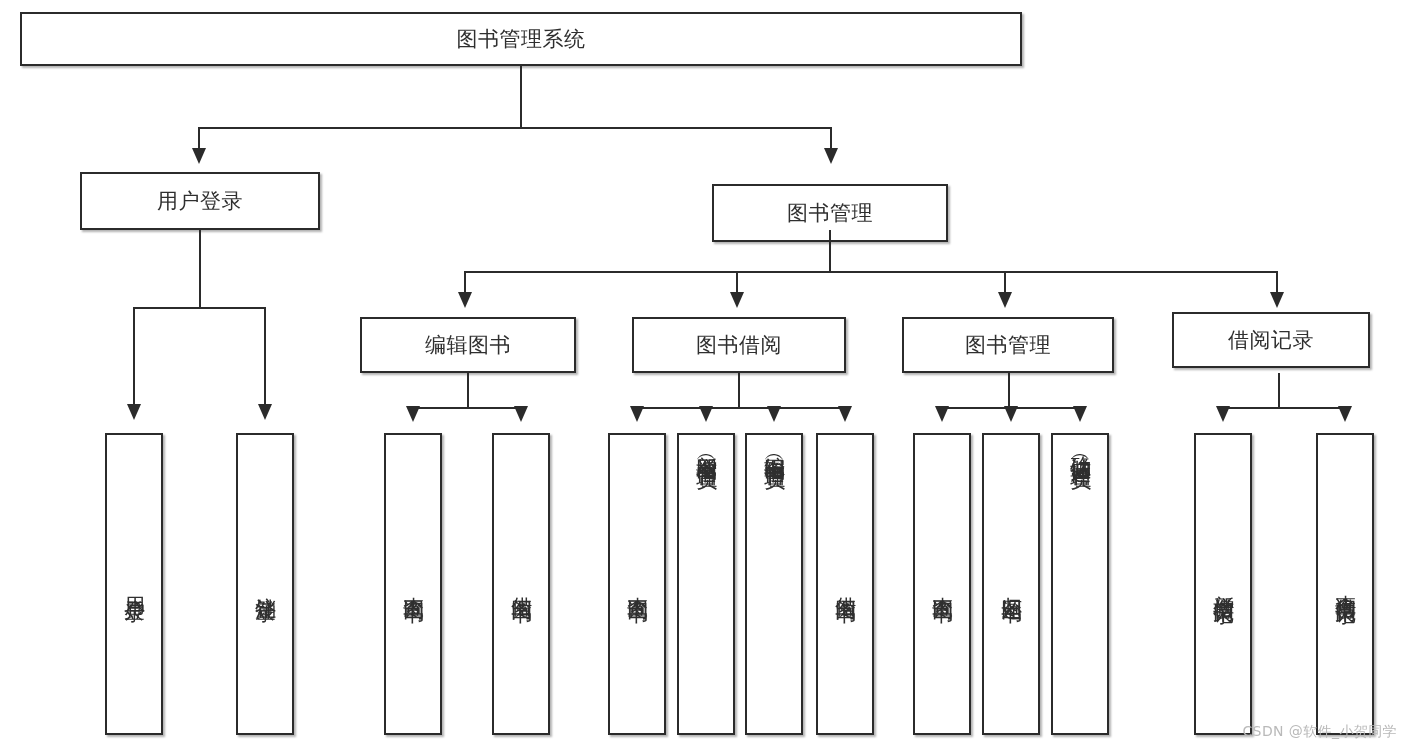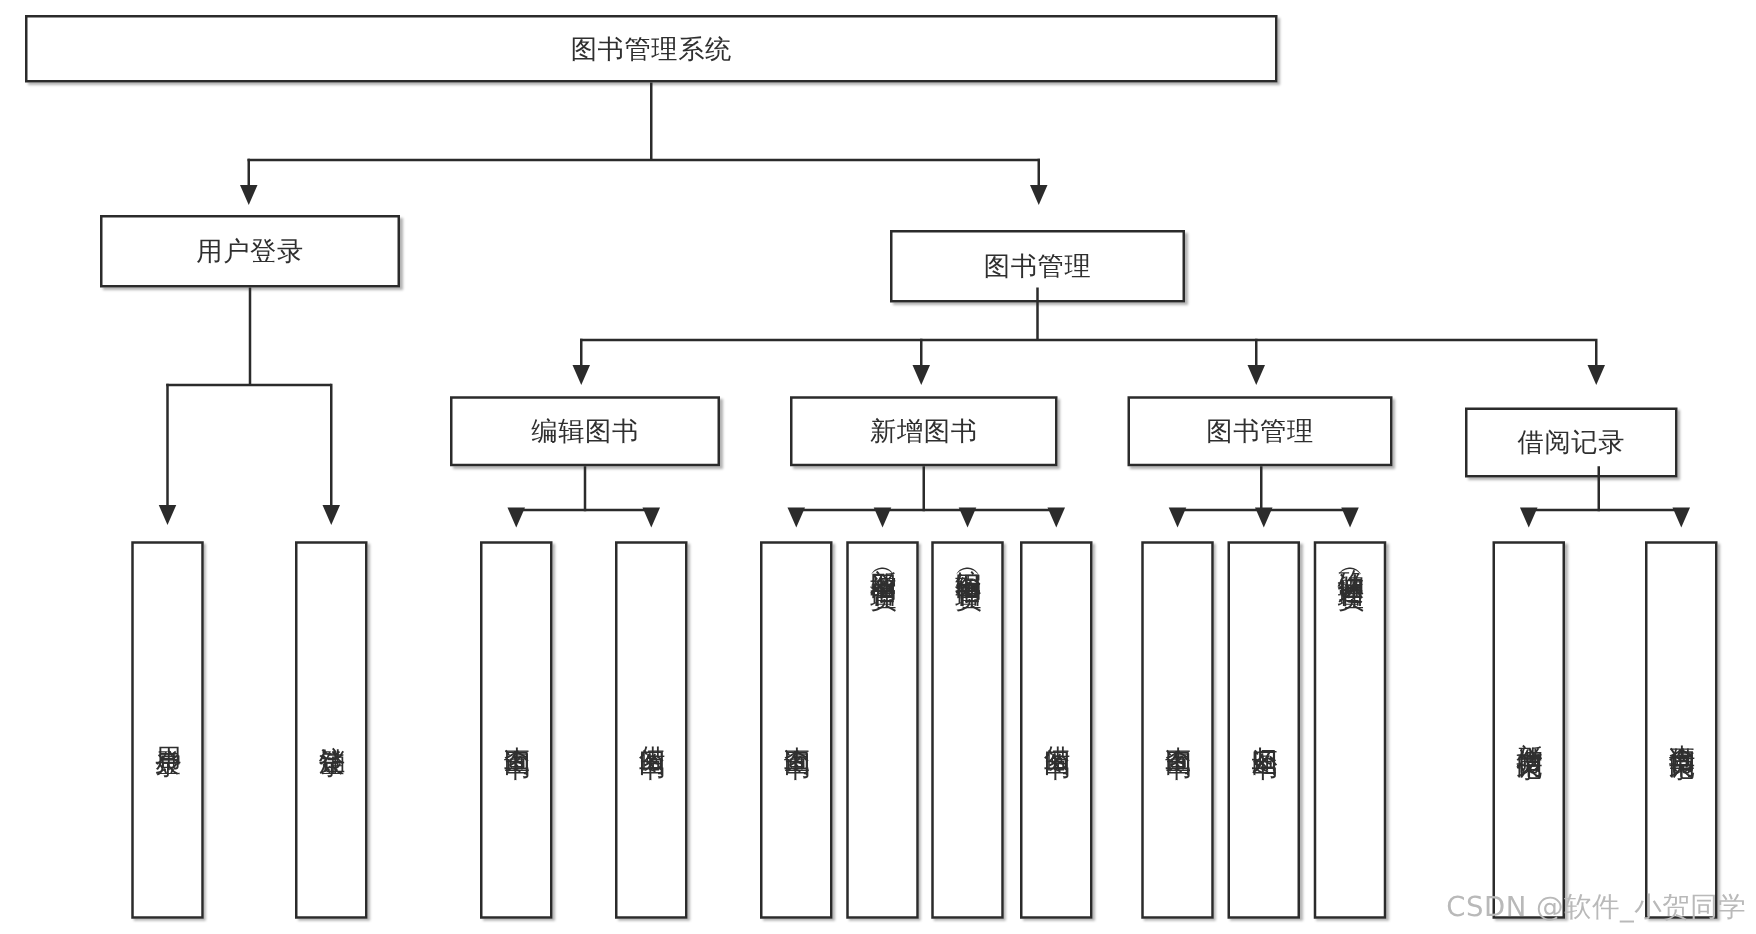--- a/index.html
+++ b/index.html
@@ -62,21 +62,21 @@
     width: 0; height: 0;
     border-left: 7px solid transparent;
     border-right: 7px solid transparent;
     border-top: 16px solid #2b2b2b;
   }
   
   #watermark {
     position: absolute;
     right: 8px;
     bottom: 6px;
-    font-size: 22px;
+    font-size: 14px;
     color: #b9b9b9;
     letter-spacing: 0.4px;
     white-space: nowrap;
     font-family: "DejaVu Sans", "Liberation Sans", sans-serif;
   }
 </style>
 </head>
 <body>
 
 <div id="canvas">
@@ -114,26 +114,26 @@
   <div class="ln v" style="left:1276px; top:271px; height:22px;"></div>
   <div class="arrow" style="left:458px; top:292px;"></div>
   <div class="arrow" style="left:730px; top:292px;"></div>
   <div class="arrow" style="left:998px; top:292px;"></div>
   <div class="arrow" style="left:1270px; top:292px;"></div>
 
   <div class="node" style="left:360px; top:317px; width:216px; height:56px;">
     <span class="label">编辑图书</span>
   </div>
   <div class="node" style="left:632px; top:317px; width:214px; height:56px;">
-    <span class="label">新增图书</span>
+    <span class="label">图书借阅</span>
   </div>
   <div class="node" style="left:902px; top:317px; width:212px; height:56px;">
     <span class="label">图书管理</span>
   </div>
-  <div class="node" style="left:1172px; top:326px; width:170px; height:56px;">
+  <div class="node" style="left:1172px; top:312px; width:198px; height:56px;">
     <span class="label">借阅记录</span>
   </div>
 
   <div class="ln v" style="left:467px; top:373px; height:36px;"></div>
   <div class="ln h" style="left:412px; top:407px; width:110px;"></div>
   <div class="ln v" style="left:412px; top:407px; height:2px;"></div>
   <div class="ln v" style="left:520px; top:407px; height:2px;"></div>
   <div class="arrow" style="left:406px; top:406px;"></div>
   <div class="arrow" style="left:514px; top:406px;"></div>
 

